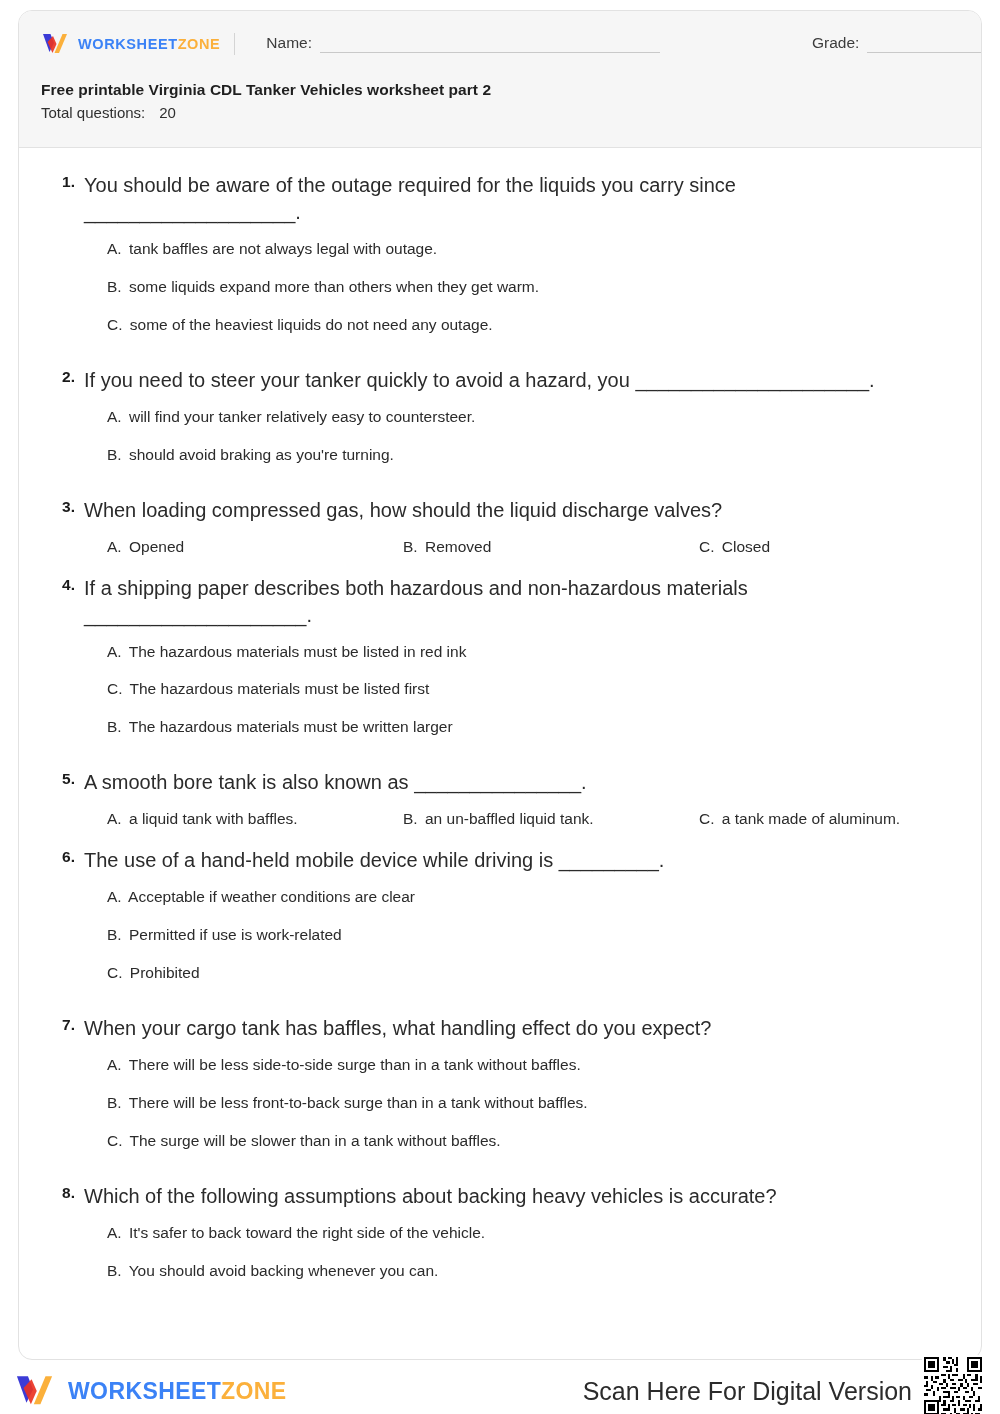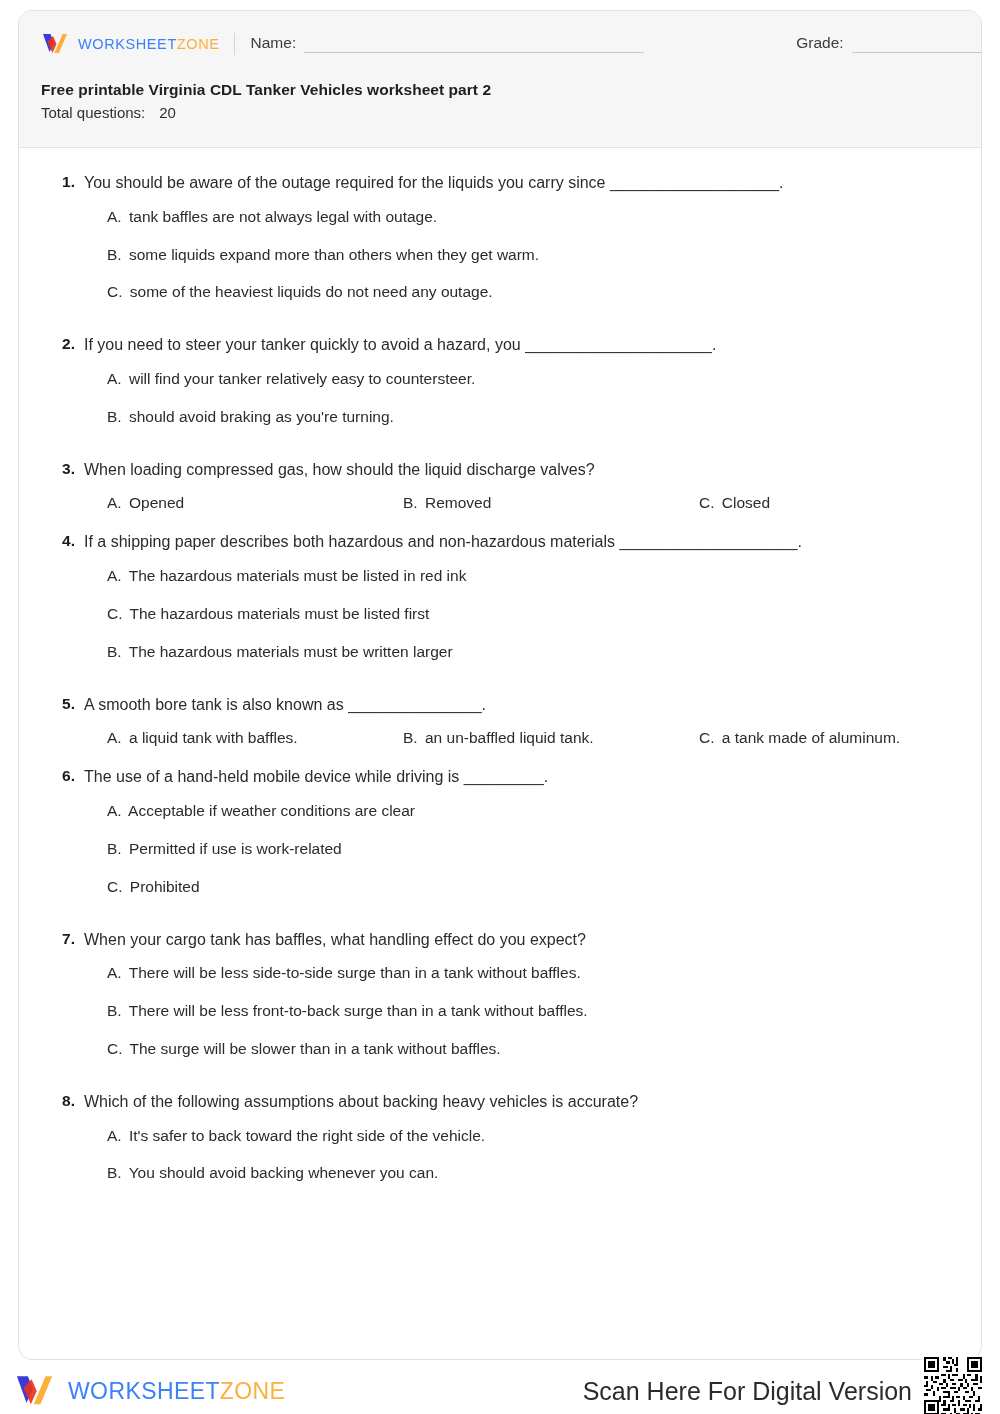--- a/index.html
+++ b/index.html
@@ -44,38 +44,39 @@
   }
   .logo {
     display: flex;
     align-items: center;
     gap: 7px;
     flex: 0 0 auto;
   }
   .logo-mark { display: block; }
   .logo-text {
     font-size: 14.5px;
-    font-weight: 400;
+    font-weight: 700;
     letter-spacing: 0.6px;
     text-align: center;
   }
   .logo-text .w-part { color: #3b82f6; }
   .logo-text .z-part { color: #fbb03b; }
 
   .logo-divider {
     width: 1px;
     height: 22px;
     background: #d4d4d4;
     margin: 0 16px 0 14px;
     flex: 0 0 auto;
   }
   .field {
     display: flex;
     align-items: flex-end;
     gap: 8px;
+    margin-left: 15px;
   }
   .field-label {
     font-size: 15.5px;
     color: #3c3c3c;
     white-space: nowrap;
     line-height: 1;
     padding-bottom: 2px;
   }
   .field-rule {
     border-bottom: 1px solid #c9c9c9;
@@ -114,21 +115,21 @@
     font-size: 15.5px;
     font-weight: 700;
     color: #1a1a1a;
     padding-top: 1px;
   }
   .q-body {
     flex: 1 1 auto;
     padding-left: 9px;
   }
   .q-text {
-    font-size: 16px;
+    font-size: 20px;
     color: #2b2b2b;
     line-height: 1.35;
   }
   .opts { margin-top: 13px; }
   .opt {
     font-size: 15.5px;
     color: #2b2b2b;
     line-height: 1.35;
     margin-bottom: 17px;
     padding-left: 23px;

